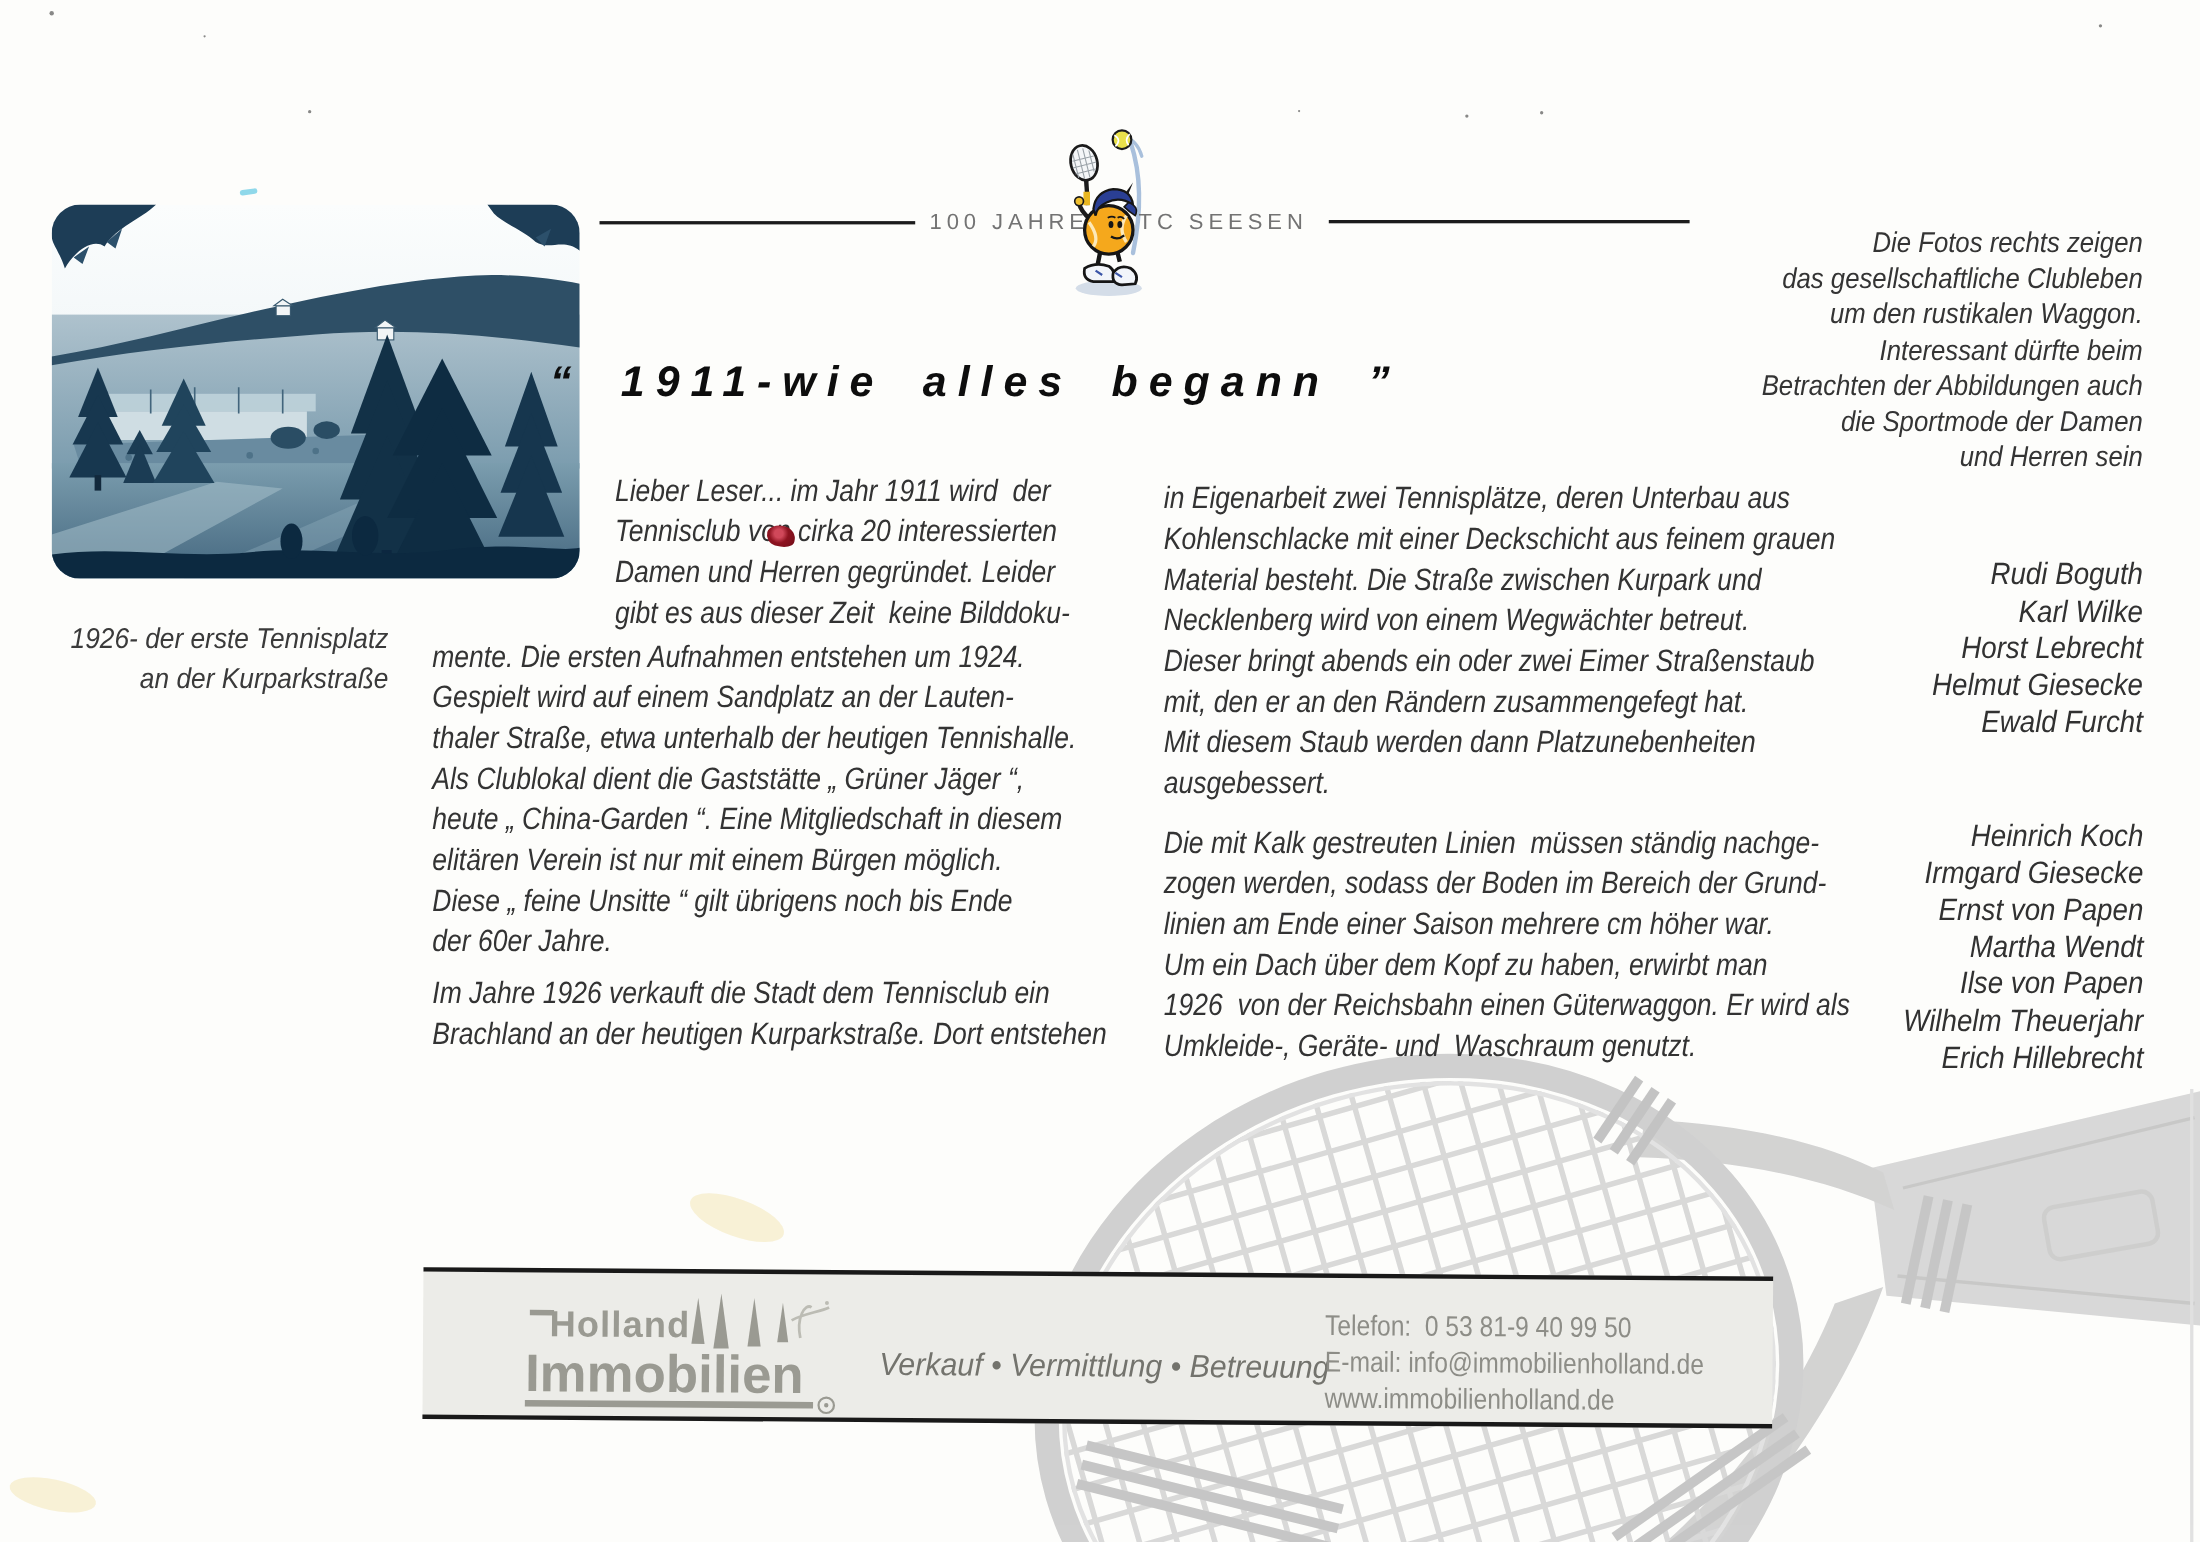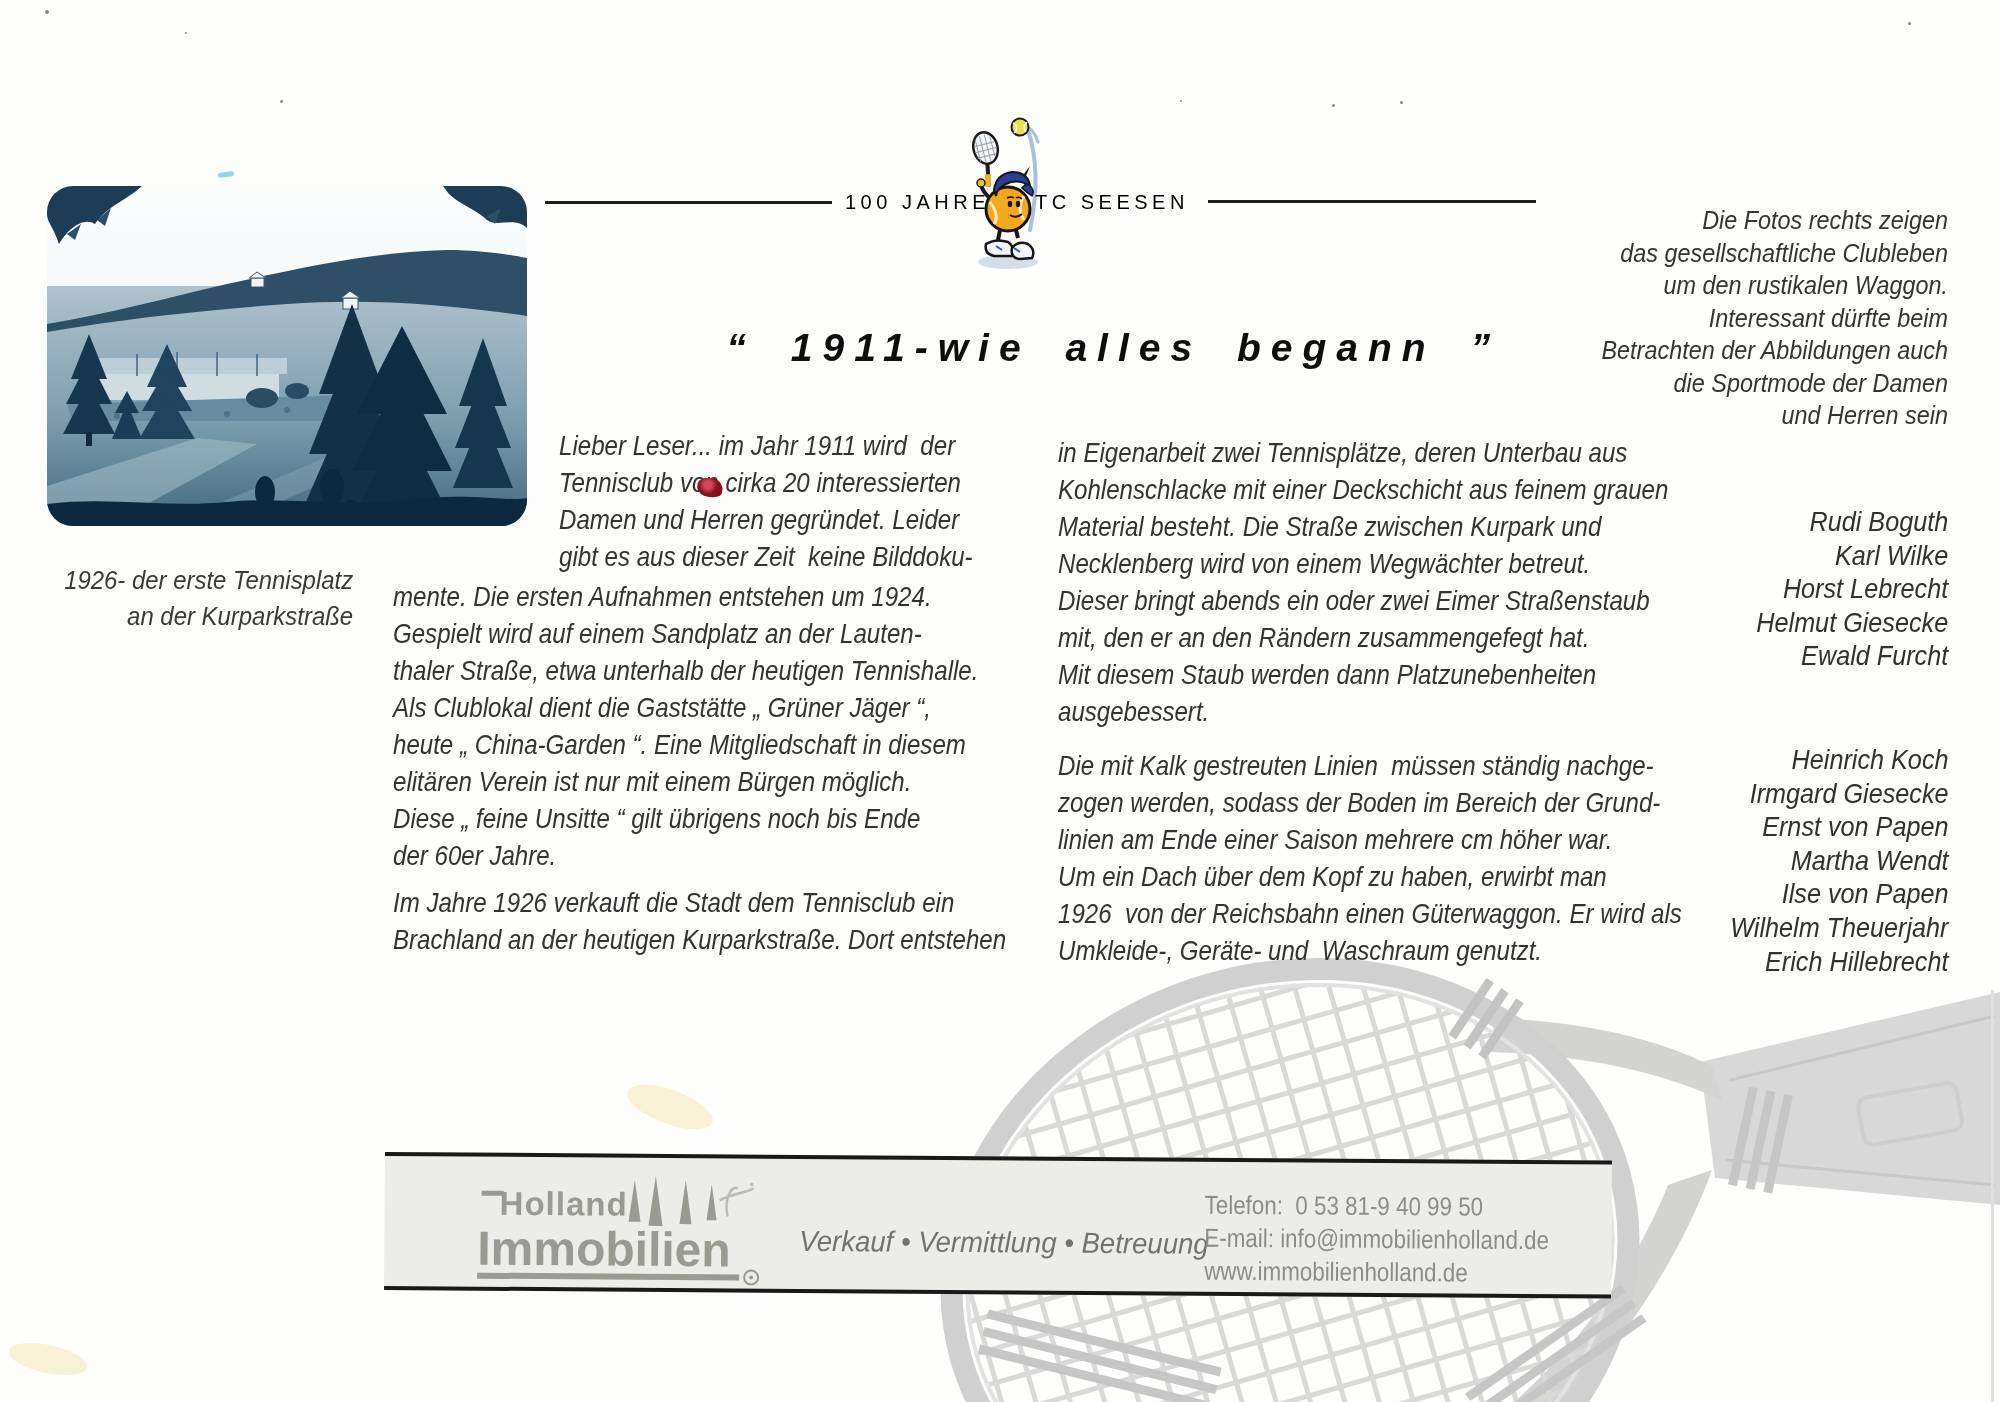--- a/index.html
+++ b/index.html
@@ -9,24 +9,24 @@
   .line{white-space:pre;}
   
   .body-block{font:italic 28px/37px "Liberation Sans",sans-serif;color:#333;
               transform:scaleX(.86);transform-origin:0 0;white-space:nowrap;}
   .right-block{font:italic 28px/33.6px "Liberation Sans",sans-serif;color:#313131;
                text-align:right;transform:scaleX(.9);transform-origin:100% 0;white-space:nowrap;}
   .note-block{font:italic 26px/32.5px "Liberation Sans",sans-serif;color:#343434;
               text-align:right;transform:scaleX(.9);transform-origin:100% 0;white-space:nowrap;}
   .caption{font:italic 26px/36px "Liberation Sans",sans-serif;color:#3a3a3a;
            text-align:right;transform:scaleX(.92);transform-origin:100% 0;white-space:nowrap;}
-  .hdr-label{font:20px "Liberation Sans",sans-serif;color:#000000;letter-spacing:4.5px;white-space:nowrap;}
+  .hdr-label{font:20px "Liberation Sans",sans-serif;color:#737373;letter-spacing:4.5px;white-space:nowrap;}
   .hdr-rule{background:#1c1c1c;height:3px;}
   .page-title{font:italic bold 39px "Liberation Sans",sans-serif;color:#0d0d0d;
-              letter-spacing:10px;word-spacing:14px;text-align:right;white-space:nowrap;}
+              letter-spacing:10px;word-spacing:14px;text-align:left;white-space:nowrap;}
   
   .banner{left:385px;top:1152px;width:1227px;height:138px;background:#ecece8;
           border-top:4px solid #191919;border-bottom:4px solid #191919;box-sizing:border-box;
           transform:rotate(.4deg);transform-origin:0 0;z-index:5;}
   .services{font:italic 29px "Liberation Sans",sans-serif;color:#73736d;
             transform:scaleX(.95);transform-origin:0 0;white-space:nowrap;}
   .contact{font:26px/33px "Liberation Sans",sans-serif;color:#8d8d87;
            transform:scaleX(.86);transform-origin:0 0;white-space:nowrap;}
   .speck{position:absolute;background:#3a3a3a;border-radius:50%;opacity:.6;}
   .smudge{position:absolute;background:#f1e3a9;opacity:.45;border-radius:50%;}

